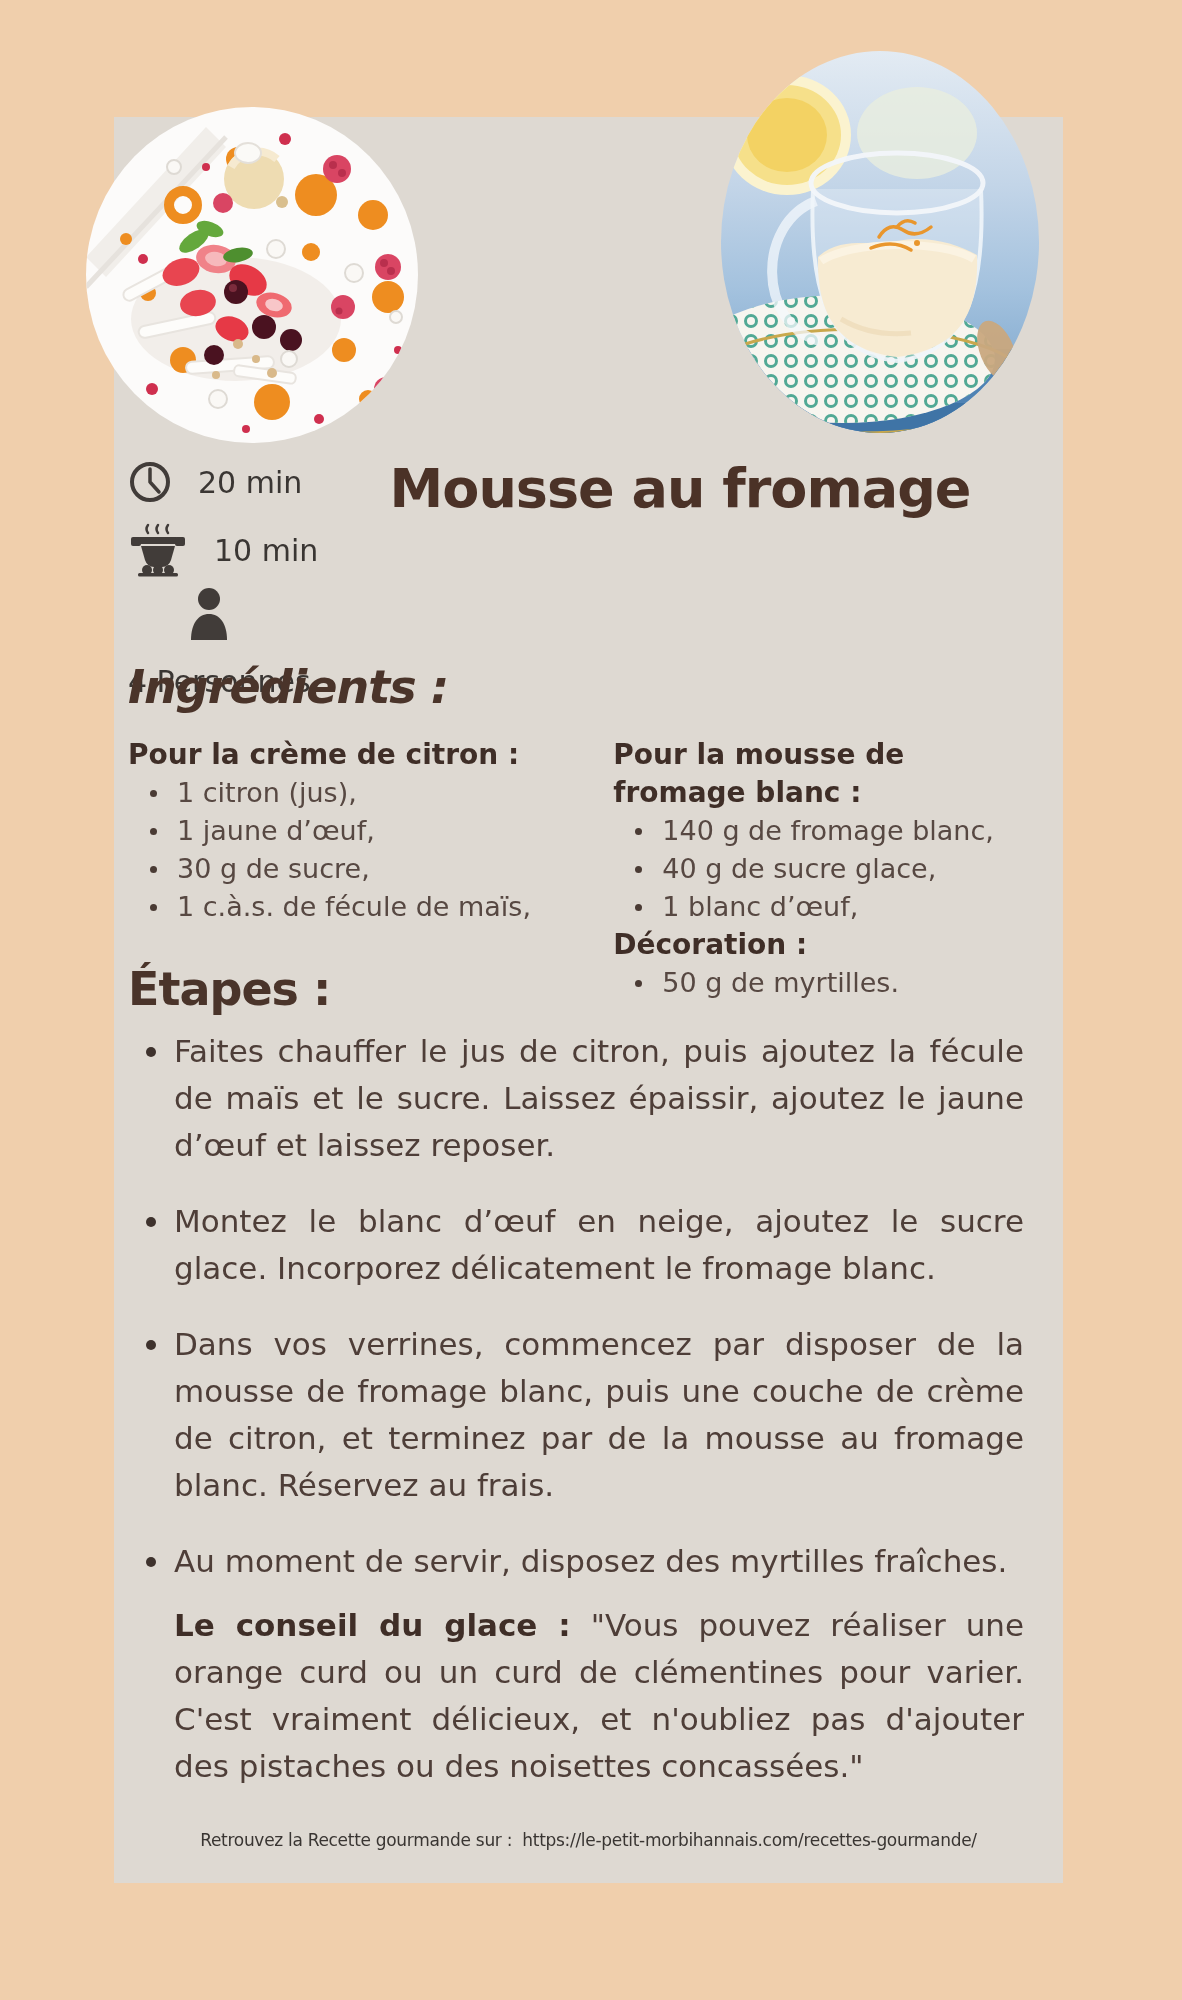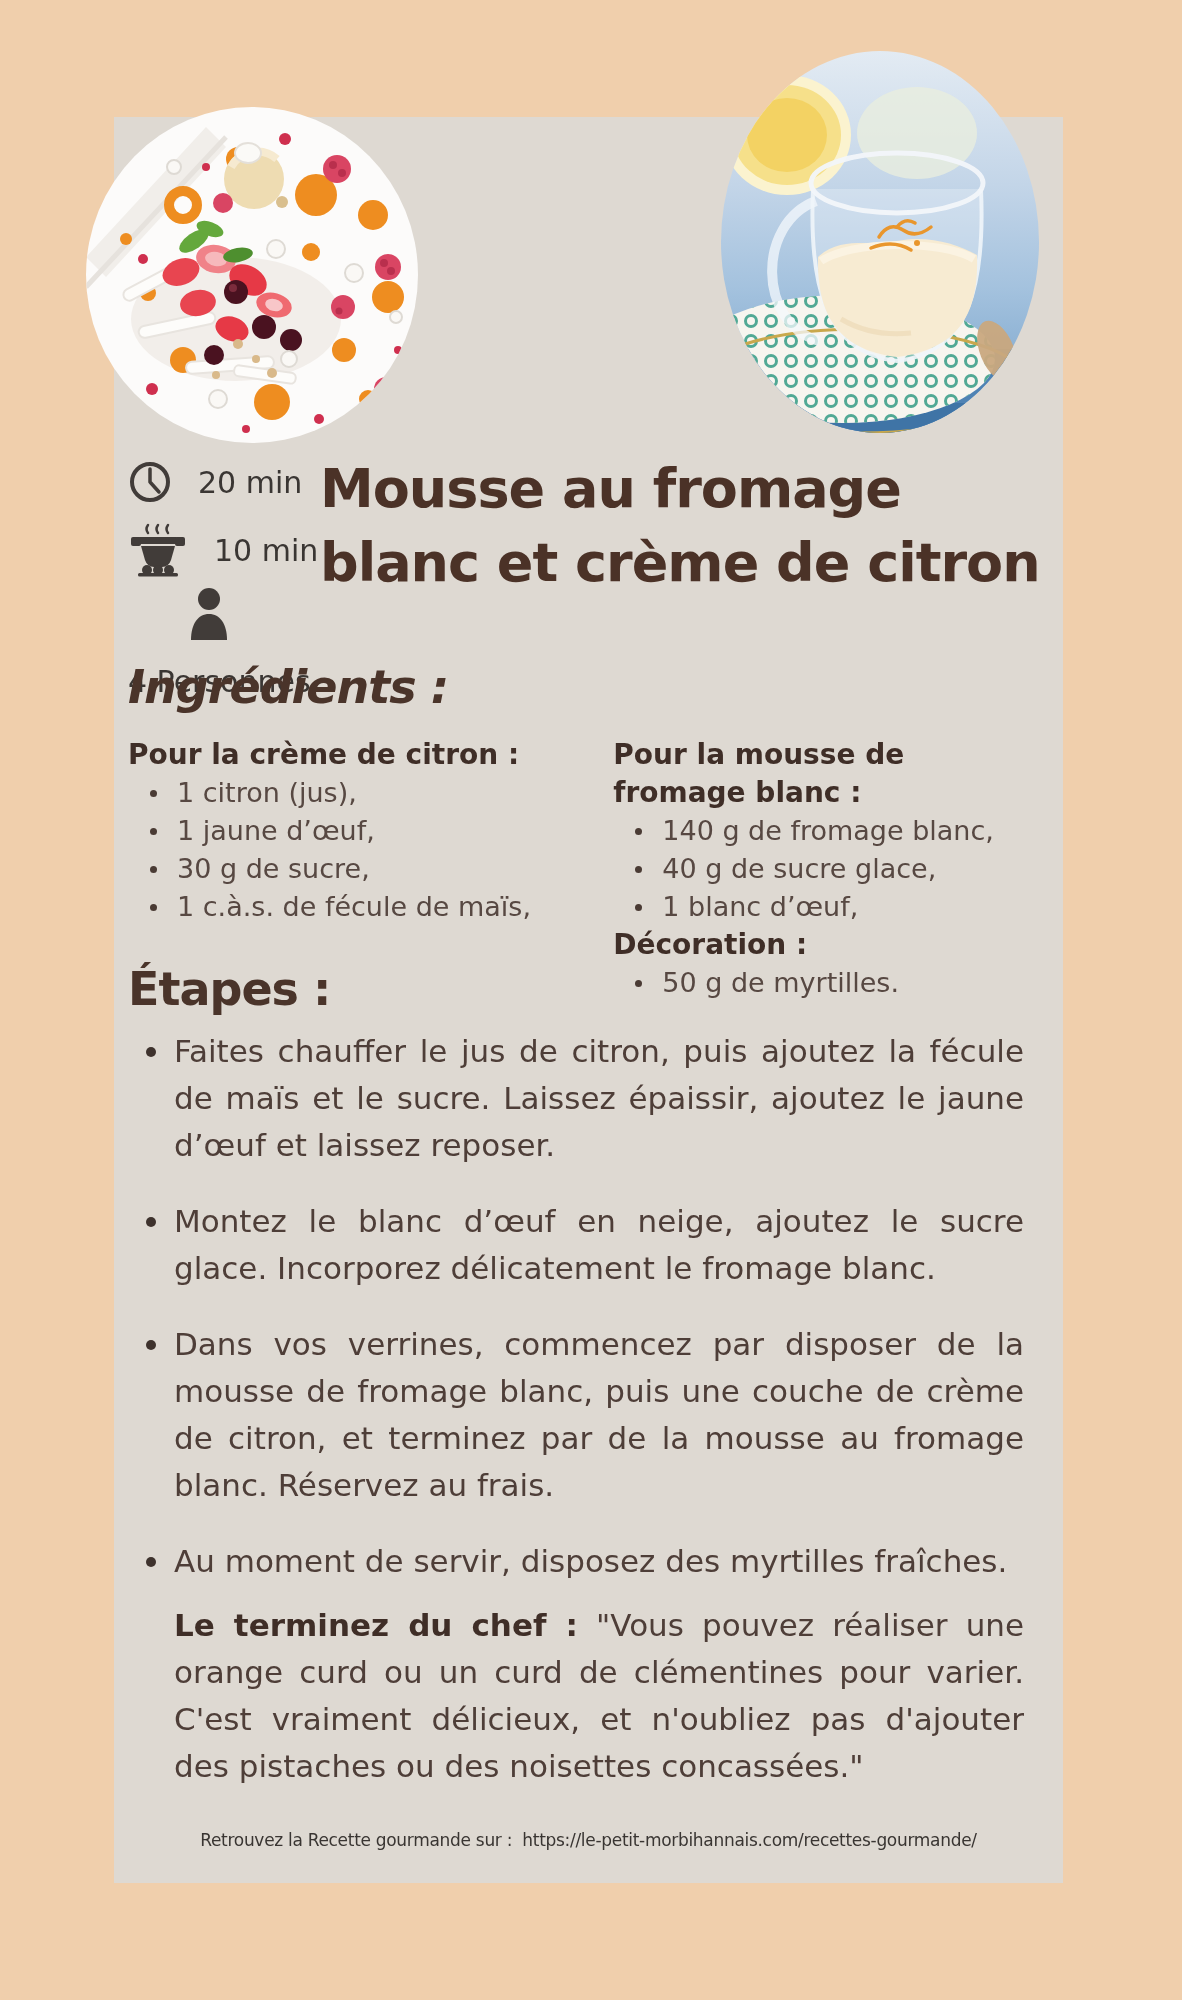--- a/index.html
+++ b/index.html
@@ -20,21 +20,21 @@
 
   
   .meta-row{position:absolute;left:128px;display:flex;align-items:center;gap:24px;}
   .meta-row .ic{width:62px;display:flex;justify-content:flex-start;align-items:center;}
   .meta-label{font-size:30px;color:#3a3633;white-space:nowrap;}
   .row-prep{top:458px;height:48px;gap:8px;}
   .row-cook{top:522px;height:56px;}
   .row-serv{top:586px;height:56px;flex-direction:column;}
 
   .title{
-    position:absolute;left:320px;top:452px;width:720px;
+    position:absolute;left:320px;top:452px;width:720px;text-align:center;
     font-weight:800;font-size:54px;line-height:74px;color:#4b3227;letter-spacing:-1px;
   }
 
   .section-heading{
     position:absolute;left:128px;font-weight:800;color:#4a342a;font-size:46px;letter-spacing:-1px;
   }
   .h-ingredients{top:660px;font-style:italic;}
   .h-steps{top:962px;}
 
   .columns{position:absolute;left:128px;top:736px;width:900px;display:flex;gap:32px;}
@@ -260,21 +260,20 @@
     <svg width="42" height="54" viewBox="0 0 42 54">
       <circle cx="21" cy="13" r="11" fill="#413c39"></circle>
       <path d="M3 54 C3 38, 10 28, 21 28 C32 28, 39 38, 39 54 Z" fill="#413c39"></path>
     </svg>
   </span>
   <span class="meta-label">4 Personnes</span>
 </div>
 
 <div class="title">
   <div>Mousse au fromage</div>
-  <div>blanc et crème de citron</div>
 </div>
 
 <div class="section-heading h-ingredients">Ingrédients :</div>
 
 <div class="columns">
   <div class="col col-1">
     <div class="group-heading">Pour la crème de citron :</div>
     <ul class="ing-list">
       <li class="ing-item">
           <span class="ing-dot"></span>
@@ -335,17 +334,17 @@
       <span class="step-dot"></span>
       <span class="step-text">Dans vos verrines, commencez par disposer de la mousse de fromage blanc, puis une couche de crème de citron, et terminez par de la mousse au fromage blanc. Réservez au frais.</span>
     </div>
   <div class="step">
       <span class="step-dot"></span>
       <span class="step-text">Au moment de servir, disposez des myrtilles fraîches.</span>
     </div>
 </div>
 
 <div class="tip">
-  <b>Le terminez du chef :</b> 
+  <b>Le conseil du glace :</b> 
   <span>"Vous pouvez réaliser une orange curd ou un curd de clémentines pour varier. C'est vraiment délicieux, et n'oubliez pas d'ajouter des pistaches ou des noisettes concassées."</span>
 </div>
 
 <div class="footer">Retrouvez la Recette gourmande sur :  https://le-petit-morbihannais.com/recettes-gourmande/</div>
 
 </body></html>

